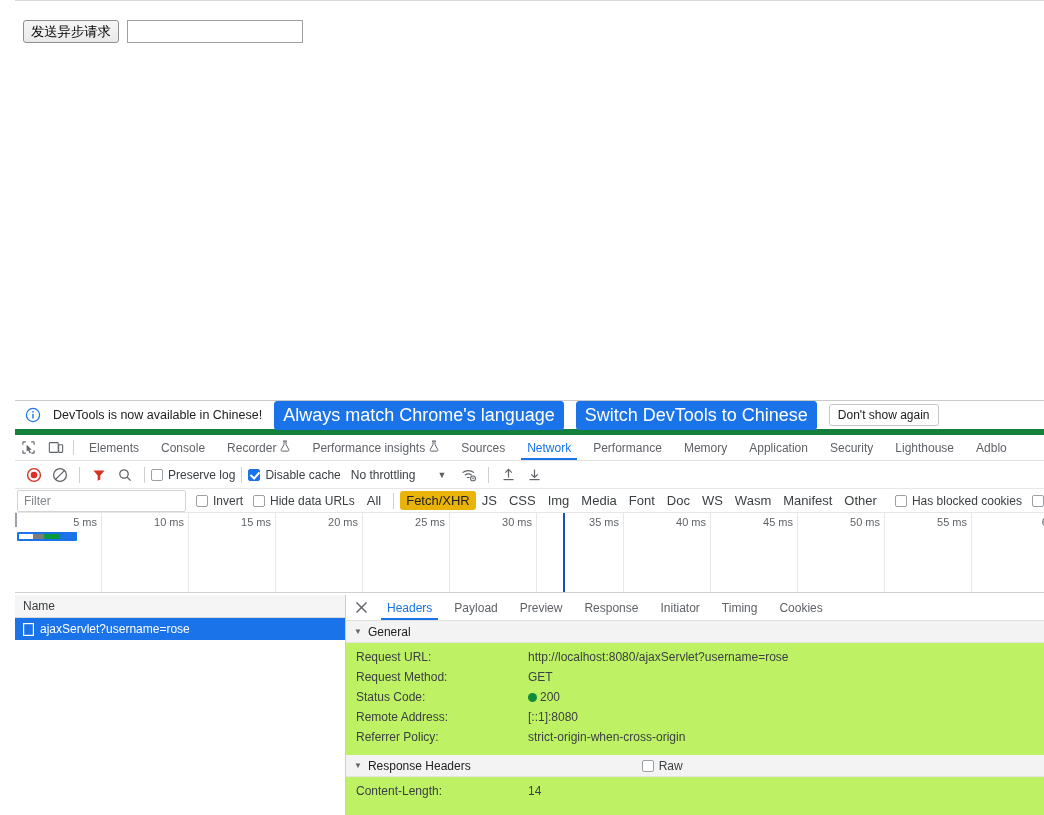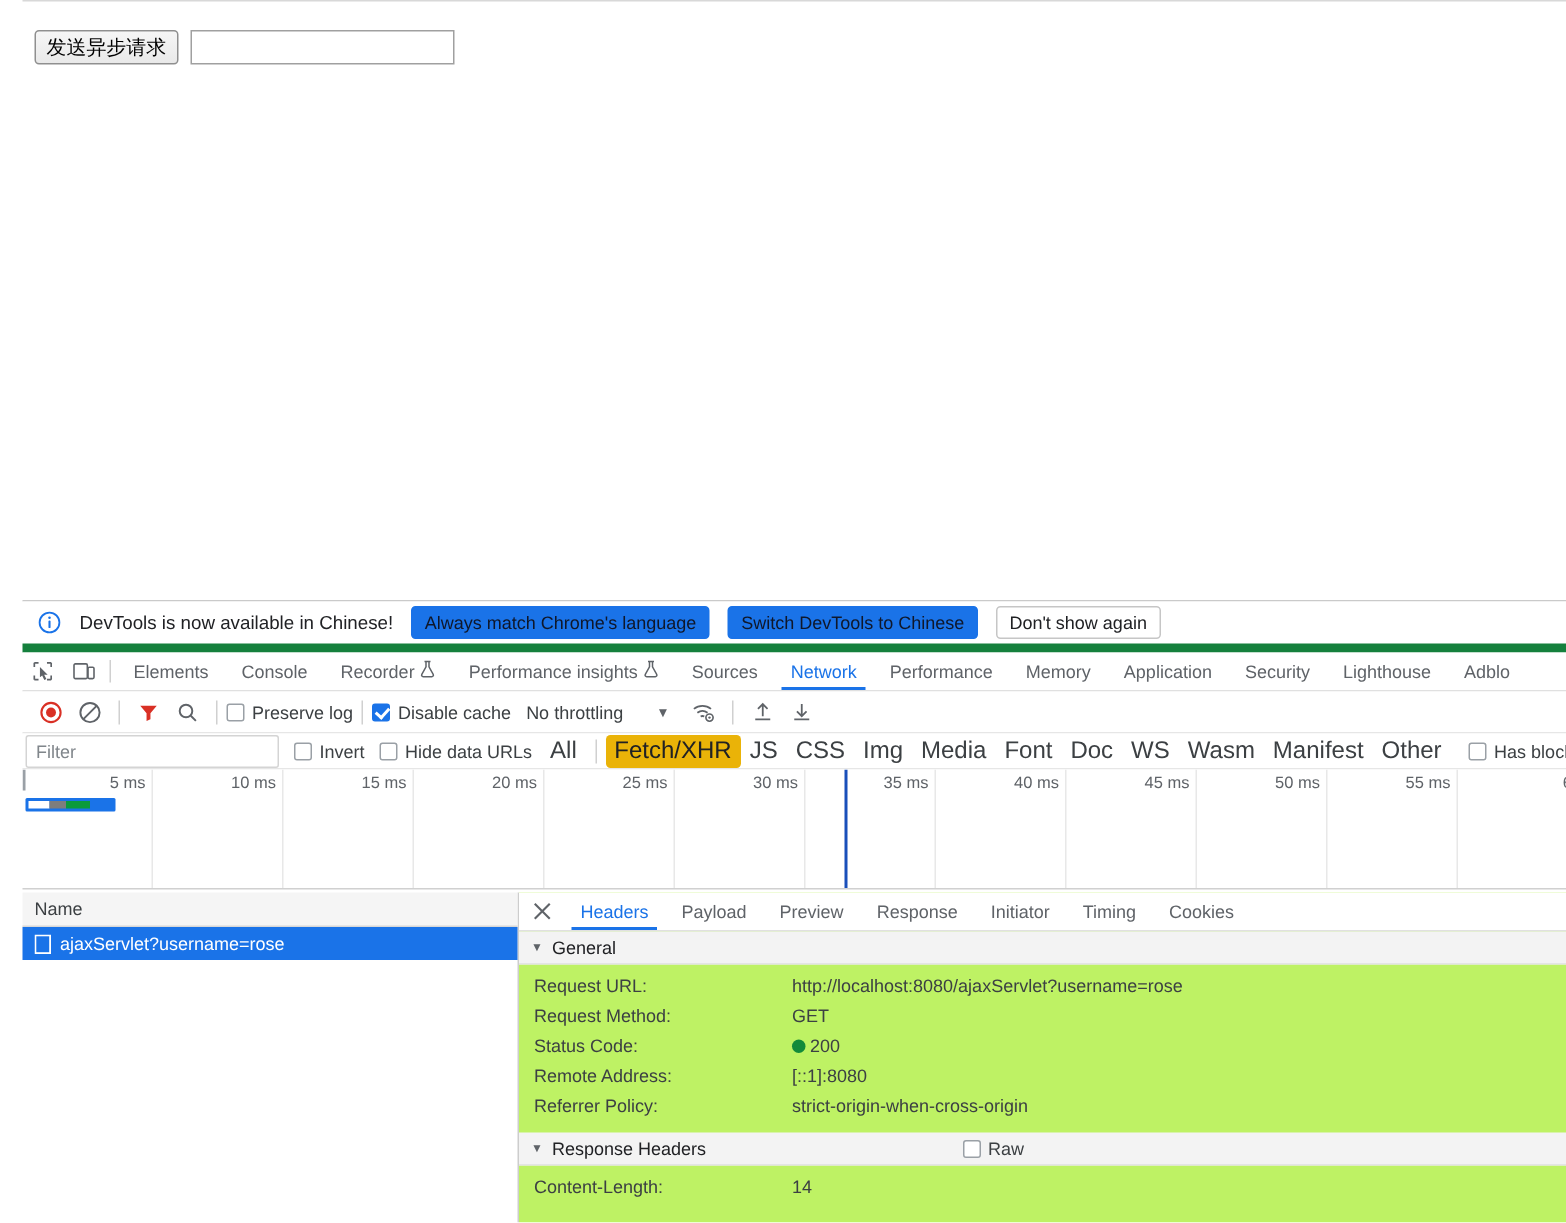--- a/index.html
+++ b/index.html
@@ -52,22 +52,22 @@
   
   .notif {
     height: 34px; display: flex; align-items: center; gap: 12px;
     padding: 0 10px;
     border-bottom: 6px solid #15803d;
     background: #fff;
   }
   .info-icon { width: 16px; height: 16px; flex: 0 0 16px; }
   .notif-text { font-size: 12.5px; color: #202124; white-space: nowrap; }
   .btn-blue {
-    background: #1a73e8; color: #0f172a; border: 1px solid #1a73e8;
-    border-radius: 3px; font-size: 12px; padding: 3px 8px;
+    background: #1a73e8; color: #ffffff; border: 1px solid #1a73e8;
+    border-radius: 3px; font-size: 18px; padding: 3px 8px;
     font-family: "Liberation Sans", sans-serif; white-space: nowrap; cursor: pointer;
   }
   .btn-plain {
     background: #fff; color: #202124; border: 1px solid #c6c6c6;
     border-radius: 3px; font-size: 12px; padding: 3px 8px;
     font-family: "Liberation Sans", sans-serif; white-space: nowrap; cursor: pointer;
   }
 
   
   .tabbar {
@@ -114,21 +114,21 @@
     border-bottom: 1px solid #e6e6e6; background: #fff;
     padding: 0 0 0 0; overflow: hidden; white-space: nowrap;
   }
   .filter-input {
     width: 172px; height: 22px; margin: 0 4px 0 2px;
     border: 1px solid #d4d4d4; border-radius: 2px;
     padding: 0 6px; font-size: 12px; color: #3c4043;
     font-family: "Liberation Sans", sans-serif; background: #fff;
   }
   .filter-input::placeholder { color: #80868b; }
-  .ftype { font-size: 16px; color: #3c4043; padding: 2px 6px; border-radius: 3px; cursor: pointer; white-space: nowrap; }
+  .ftype { font-size: 13px; color: #3c4043; padding: 2px 6px; border-radius: 3px; cursor: pointer; white-space: nowrap; }
   .ftype.sel { background: #eab308; color: #202124; }
 
   
   .overview { height: 80px; position: relative; background: #fff; border-bottom: 1px solid #d0d0d0; overflow: hidden; }
   .ov-grid { position: absolute; inset: 0; display: flex; }
   .ov-cell { flex: 1 1 0; border-right: 1px solid #e8e8e8; position: relative; }
   .ov-label { position: absolute; right: 4px; top: 3px; font-size: 11px; color: #5f6368; white-space: nowrap; }
   .ov-tick-left { position: absolute; left: 0; top: 0; width: 2px; height: 14px; background: #9aa0a6; }
   .req-bar {
     position: absolute; left: 2px; top: 19px; width: 60px; height: 9px;

